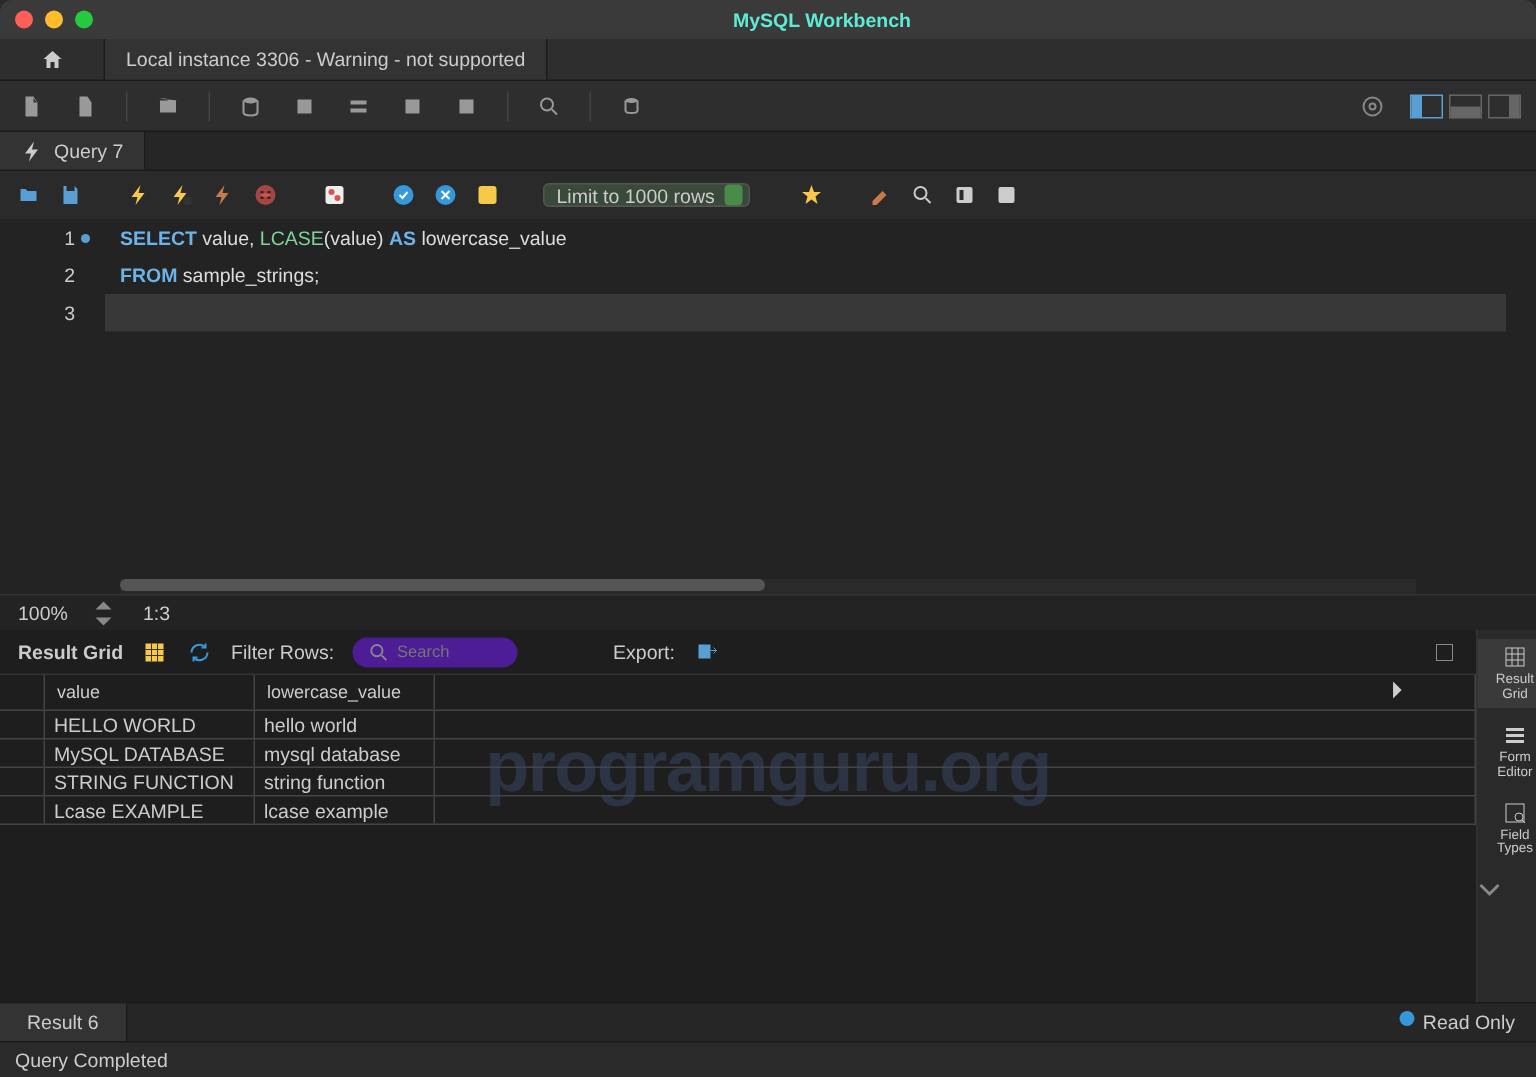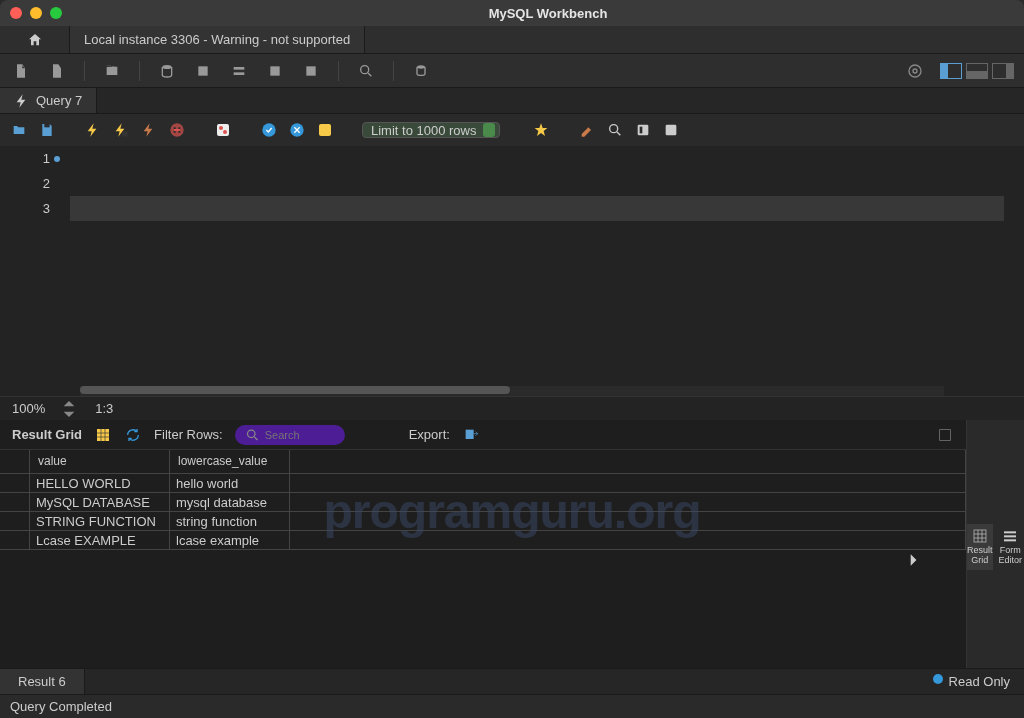--- a/index.html
+++ b/index.html
@@ -3,21 +3,21 @@
 <meta charset="utf-8">
 <style>
 *{margin:0;padding:0;box-sizing:border-box;font-family:-apple-system,BlinkMacSystemFont,"Segoe UI",Arial,sans-serif;font-size:13px;color:#ccc}
 body{background:#2a2a2a;width:1024px;height:718px;overflow:hidden;position:relative;display:flex;flex-direction:column}
 .titlebar{height:26px;background:#3a3a3a;display:flex;align-items:center;padding:0 10px;border-top-left-radius:8px;border-top-right-radius:8px}
 .traffic-lights{display:flex;gap:8px;margin-right:20px}
 .tl{width:12px;height:12px;border-radius:50%}
 .tl.red{background:#ff5f56}
 .tl.yellow{background:#ffbd2e}
 .tl.green{background:#27c93f}
-.title{flex:1;text-align:center;font-weight:600;color:#e5e5e5}
+.title{flex:1;text-align:center;font-weight:600;color:#5eead4}
 .tabbar{height:28px;background:#2e2e2e;display:flex;align-items:stretch;border-bottom:1px solid #1a1a1a}
 .home-tab{width:70px;display:flex;align-items:center;justify-content:center;border-right:1px solid #1a1a1a}
 .conn-tab{padding:0 14px;display:flex;align-items:center;border-right:1px solid #1a1a1a;background:#333}
 .toolbar1{height:34px;background:#2e2e2e;display:flex;align-items:center;padding:0 10px;gap:14px;border-bottom:1px solid #1a1a1a}
 .toolbar1 .spacer{flex:1}
 .tbicon{width:22px;height:22px;display:flex;align-items:center;justify-content:center;color:#999;cursor:pointer}
 .tbsep{width:1px;height:20px;background:#444;margin:0 2px}
 .querytabs{height:26px;background:#262626;display:flex;align-items:stretch;border-bottom:1px solid #1a1a1a}
 .qtab{padding:0 14px;display:flex;align-items:center;gap:6px;background:#333;border-right:1px solid #1a1a1a}
 .mainarea{flex:1;display:flex;flex-direction:column;background:#232323;position:relative}
@@ -48,21 +48,21 @@
 .filterbox{background:#4c1d95;border-radius:10px;padding:2px 10px;display:flex;align-items:center;gap:5px;height:20px;width:110px}
 .filterbox input{background:none;border:none;outline:none;width:70px;font-size:11px;color:#888}
 .table{flex:1;overflow:auto}
 .thead{display:flex;background:#1e1e1e;border-bottom:1px solid #444;height:24px}
 .th{padding:4px 8px;border-right:1px solid #444;font-size:12px}
 .th1{width:140px}
 .th2{width:120px}
 .th3{flex:1}
 .trow{display:flex;border-bottom:1px solid #444;height:19px;align-items:center}
 .td{padding:1px 6px;border-right:1px solid #444;font-size:13px;height:100%;display:flex;align-items:center}
-.resultsidebar{width:58px;background:#2a2a2a;display:flex;flex-direction:row;align-items:center;padding-top:6px;gap:6px;border-left:1px solid #333}
+.resultsidebar{width:40px;background:#2a2a2a;display:flex;flex-direction:column;align-items:flex-start;padding-top:6px;gap:6px;border-left:1px solid #333}
 .rsbtn{width:50px;display:flex;flex-direction:column;align-items:center;gap:2px;padding:4px 0;cursor:pointer;color:#888}
 .rsbtn.active{background:#3a3a3a;color:#ddd}
 .rsbtn .lbl{font-size:9px;text-align:center;line-height:1.1}
 .bottomtabbar{height:26px;background:#262626;display:flex;align-items:center;border-top:1px solid #1a1a1a}
 .btab{padding:0 18px;height:100%;display:flex;align-items:center;background:#333;border-right:1px solid #1a1a1a}
 .readonly{margin-left:auto;padding:0 14px;display:flex;align-items:flex-start;gap:6px}
 .readonly .dot{width:10px;height:10px;background:#3498db;border-radius:50%}
 .statusbar{height:24px;background:#2a2a2a;display:flex;align-items:center;padding:0 10px;font-size:12px;border-top:1px solid #1a1a1a}
 .watermark{position:absolute;top:370px;left:0;right:0;text-align:center;font-size:48px;font-weight:700;color:#3b4a6b;opacity:0.5;pointer-events:none;z-index:5;letter-spacing:-1px}
 svg{width:16px;height:16px}
@@ -284,20 +284,22 @@
   </div>
 
   <div class="editor">
     <div class="gutter" id="gutter">
         <div class="ln dot">1</div>
         <div class="ln">2</div>
         <div class="ln">3</div>
       </div>
     <div class="codearea" id="codearea">
       <div class="cur-line"></div>
+    <div class="codeline" style="position: relative; z-index: 1;"><span class="kw">SELECT</span><span class="id"> value</span><span class="pn">, </span><span class="fn">LCASE</span><span class="pn">(</span><span class="id">value</span><span class="pn">) </span><span class="kw">AS</span><span class="id"> lowercase_value</span></div>
+        <div class="codeline" style="position: relative; z-index: 1;"><span class="kw">FROM</span><span class="id"> sample_strings</span><span class="pn">;</span></div>
         <div class="codeline" style="position: relative; z-index: 1;"></div>
       </div>
   </div>
 
   <div class="hscroll">
     <div class="thumb"></div>
   </div>
 
   <div class="status-editor">
     <div class="zoom">

